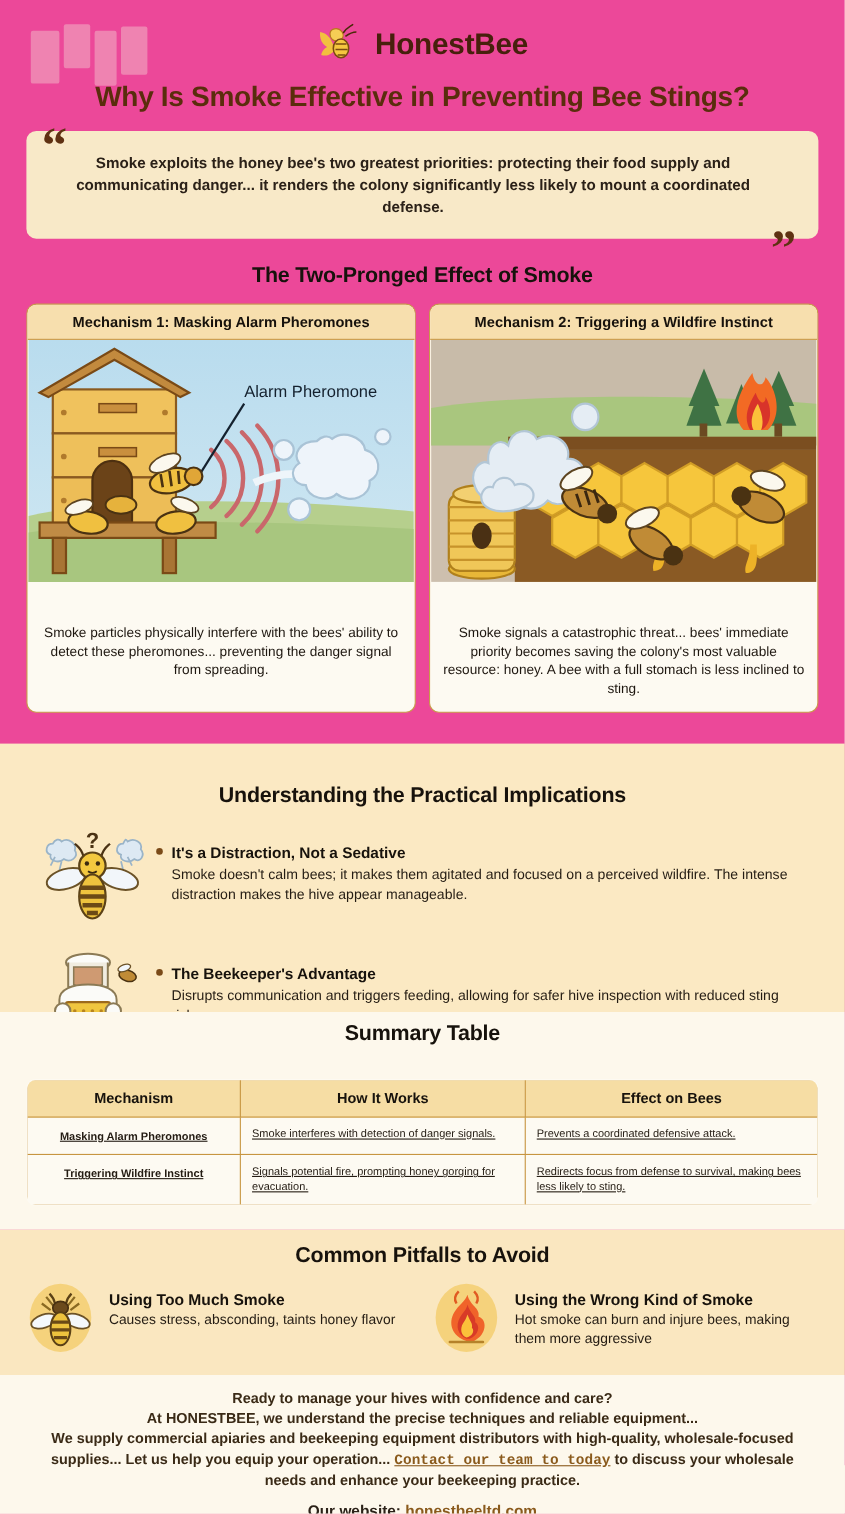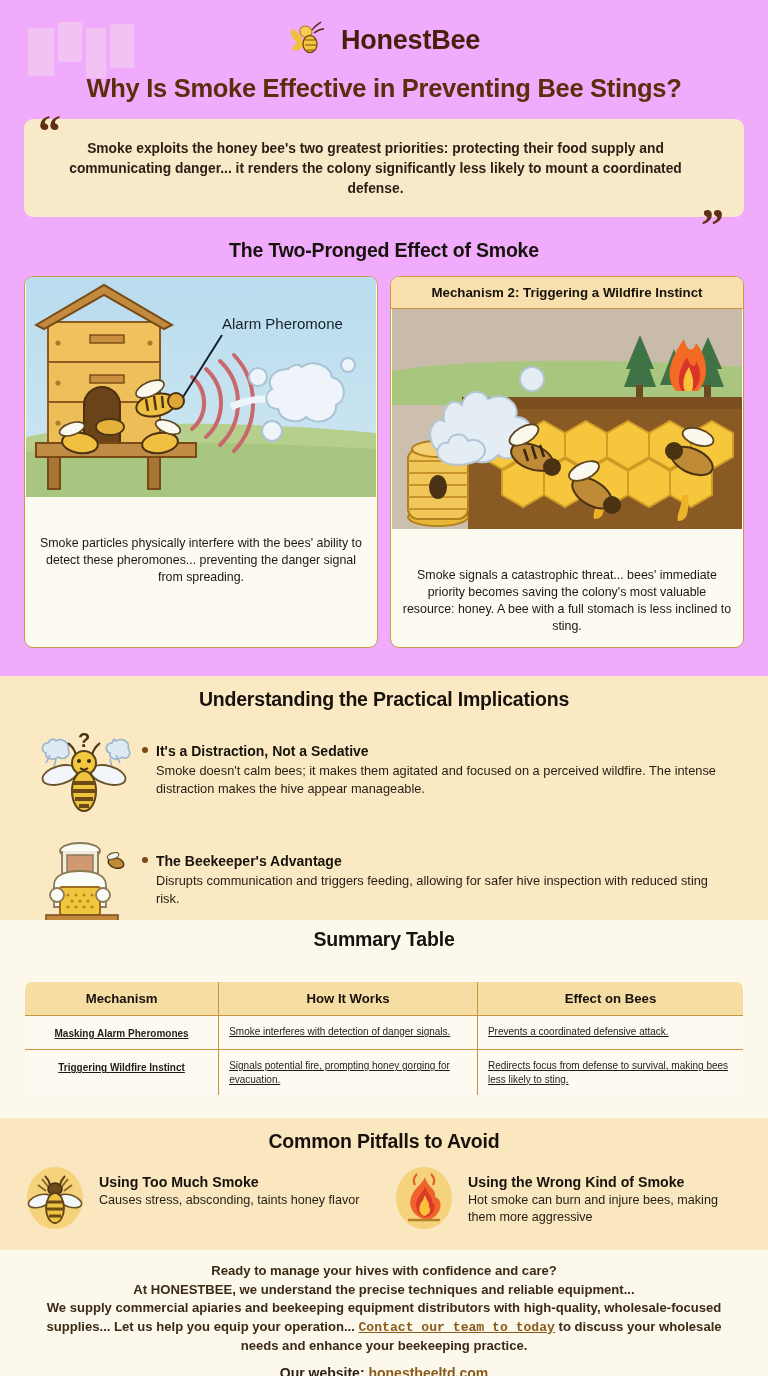--- a/index.html
+++ b/index.html
@@ -3,21 +3,21 @@
 <meta charset="utf-8">
 <style>
   * { box-sizing: border-box; margin: 0; padding: 0; }
   html, body {
     width: 768px; height: 1376px;
     font-family: "Liberation Sans", sans-serif;
     background: #fdf8ec;
     color: #231a10;
     overflow: hidden;
   }
-  .page { position: relative; width: 768px; height: 1332px; background: #f0abfc; }
+  .page { position: relative; width: 768px; height: 1332px; background: #ec4899; }
 
   
   .watermark {
     position: absolute; left: 28px; top: 22px; width: 108px; height: 62px;
     opacity: .35;
   }
   .watermark span {
     position: absolute; background: #f6f0e0; border-radius: 2px;
   }
   .wm1 { left: 0; top: 6px; width: 26px; height: 48px; }
@@ -82,21 +82,21 @@
     text-align: center; font-size: 12.4px; line-height: 1.36;
     padding: 11px 10px 13px; color: #1e1710; margin-top: 27px;
   }
   .card-art svg { display: block; width: 100%; height: 100%; }
 
   
   .band-implications {
     position: absolute; left: 0; top: 676px; width: 768px; height: 244px;
     background: #fbe9c3;
   }
-  .impl-inner { padding-top: 12px; }
+  .impl-inner { padding-top: 0; margin-top: 36px; }
   .impl-list { margin: 14px 24px 0 36px; }
   .impl-row { display: flex; align-items: flex-start; gap: 10px; margin-bottom: 18px; }
   .impl-icon { width: 96px; height: 92px; flex: none; }
   .impl-icon svg { width: 100%; height: 100%; display: block; }
   .impl-body { flex: 1; padding-top: 18px; }
   .impl-head { display: flex; align-items: baseline; gap: 8px; }
   .bullet {
     width: 6px; height: 6px; border-radius: 50%;
     background: #7a4a18; flex: none; position: relative; top: -3px;
   }
@@ -200,20 +200,21 @@
       <div class="quote-text">Smoke exploits the honey bee's two greatest priorities: protecting their food supply and communicating danger... it renders the colony significantly less likely to mount a coordinated defense.</div>
     </div>
     <span class="qmark qmark-close">”</span>
   </div>
 
   <h2 class="sec-h" style="margin-top:22px">The Two-Pronged Effect of Smoke</h2>
 
   <div class="cards">
 
     <div class="card">
+      <div class="card-head">Mechanism 1: Masking Alarm Pheromones</div>
       <div class="card-art">
         <svg viewBox="0 0 350 220" xmlns="http://www.w3.org/2000/svg">
           <defs>
             <linearGradient id="sky1" x1="0" y1="0" x2="0" y2="1">
               <stop offset="0" stop-color="#b9dcee"></stop>
                 <stop offset="1" stop-color="#cfe7f2"></stop>
             </linearGradient>
           </defs>
           <rect width="350" height="220" fill="url(#sky1)"></rect>
           <path d="M0 160 C90 140 250 146 350 156 L350 220 L0 220 Z" fill="#b6cf8d"></path>

